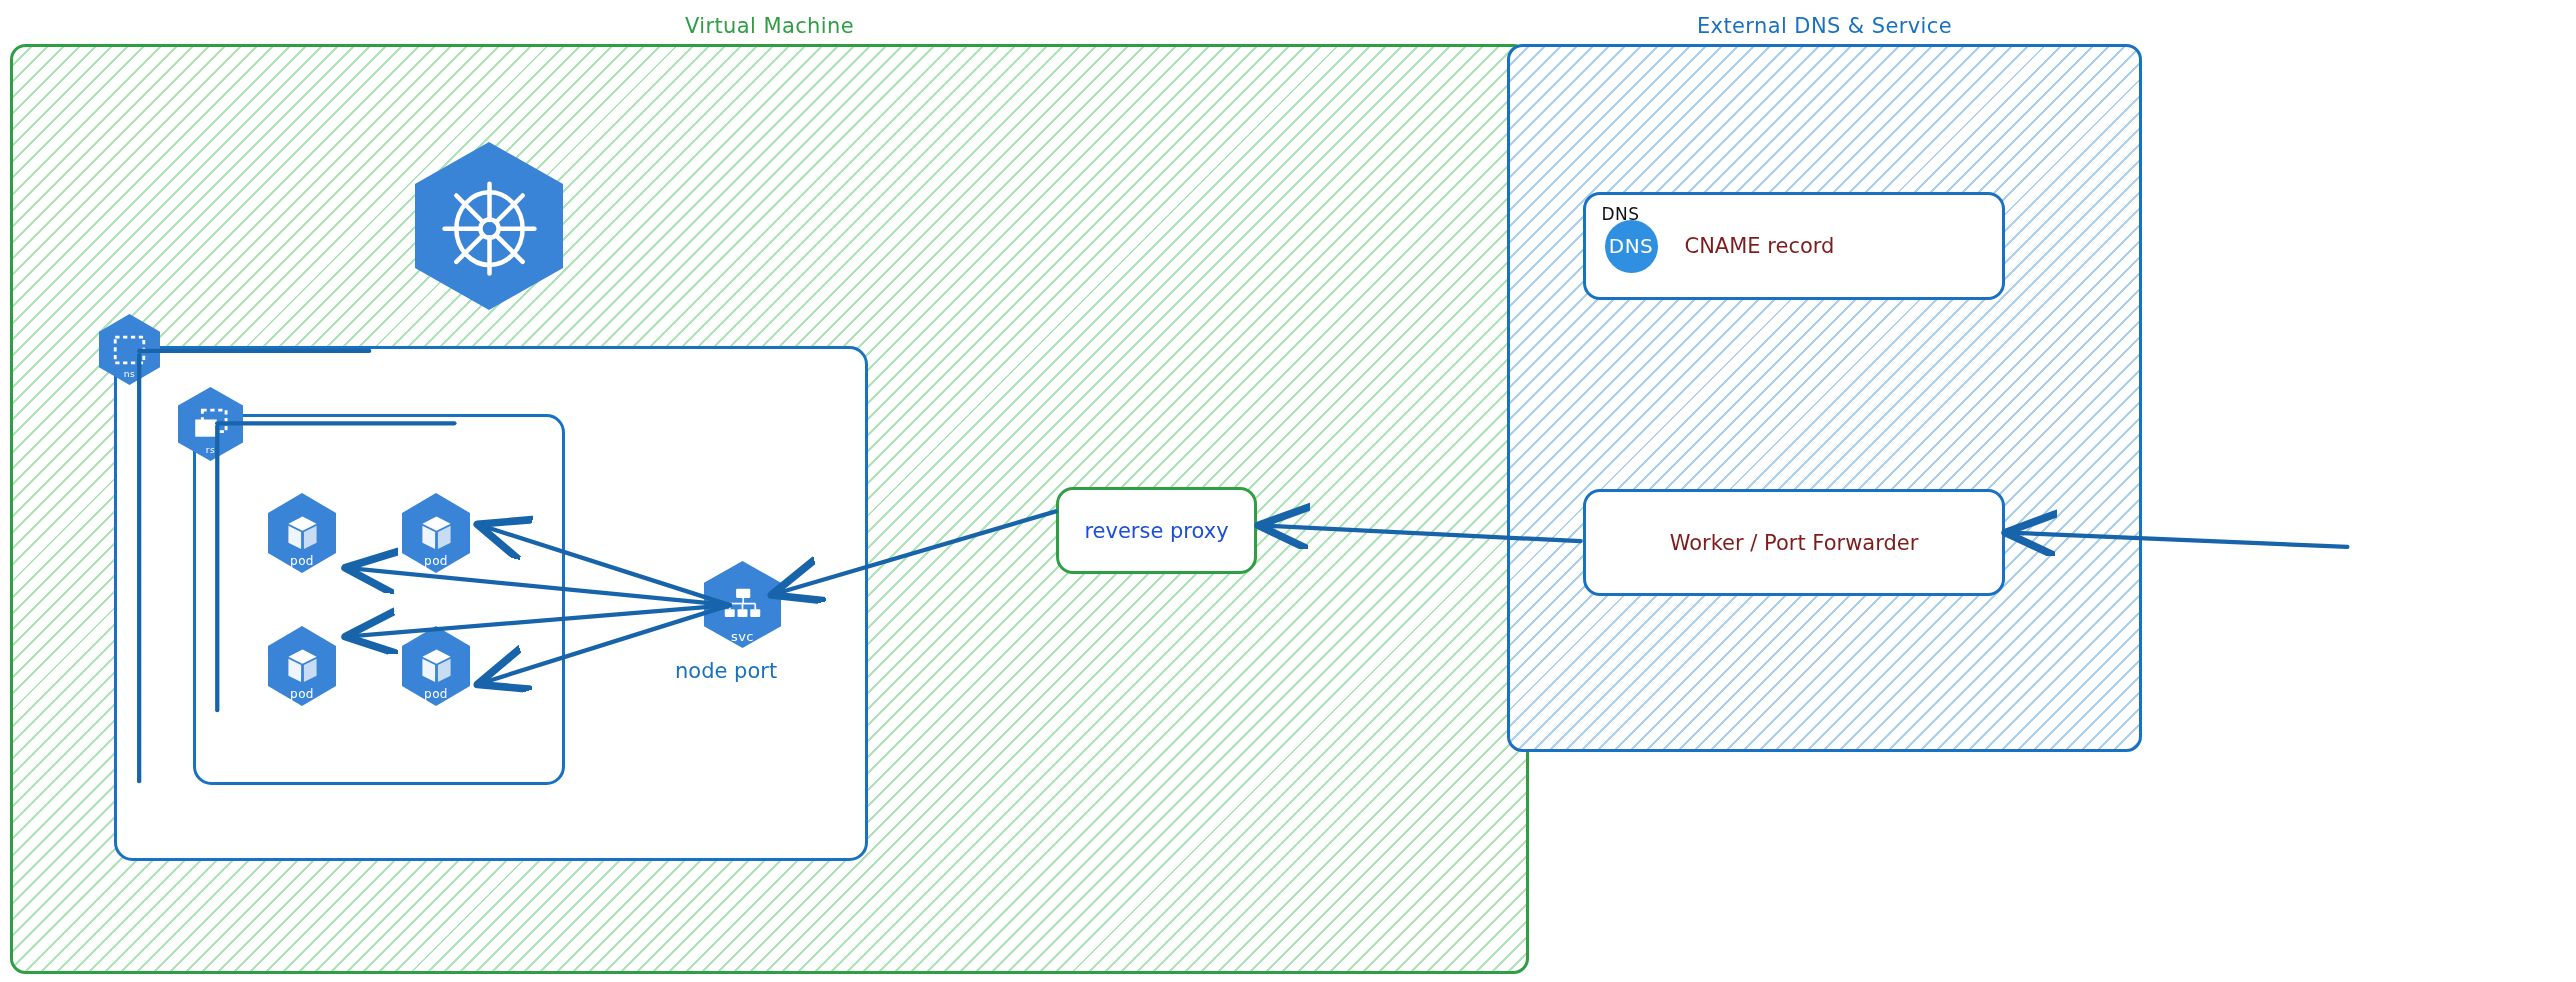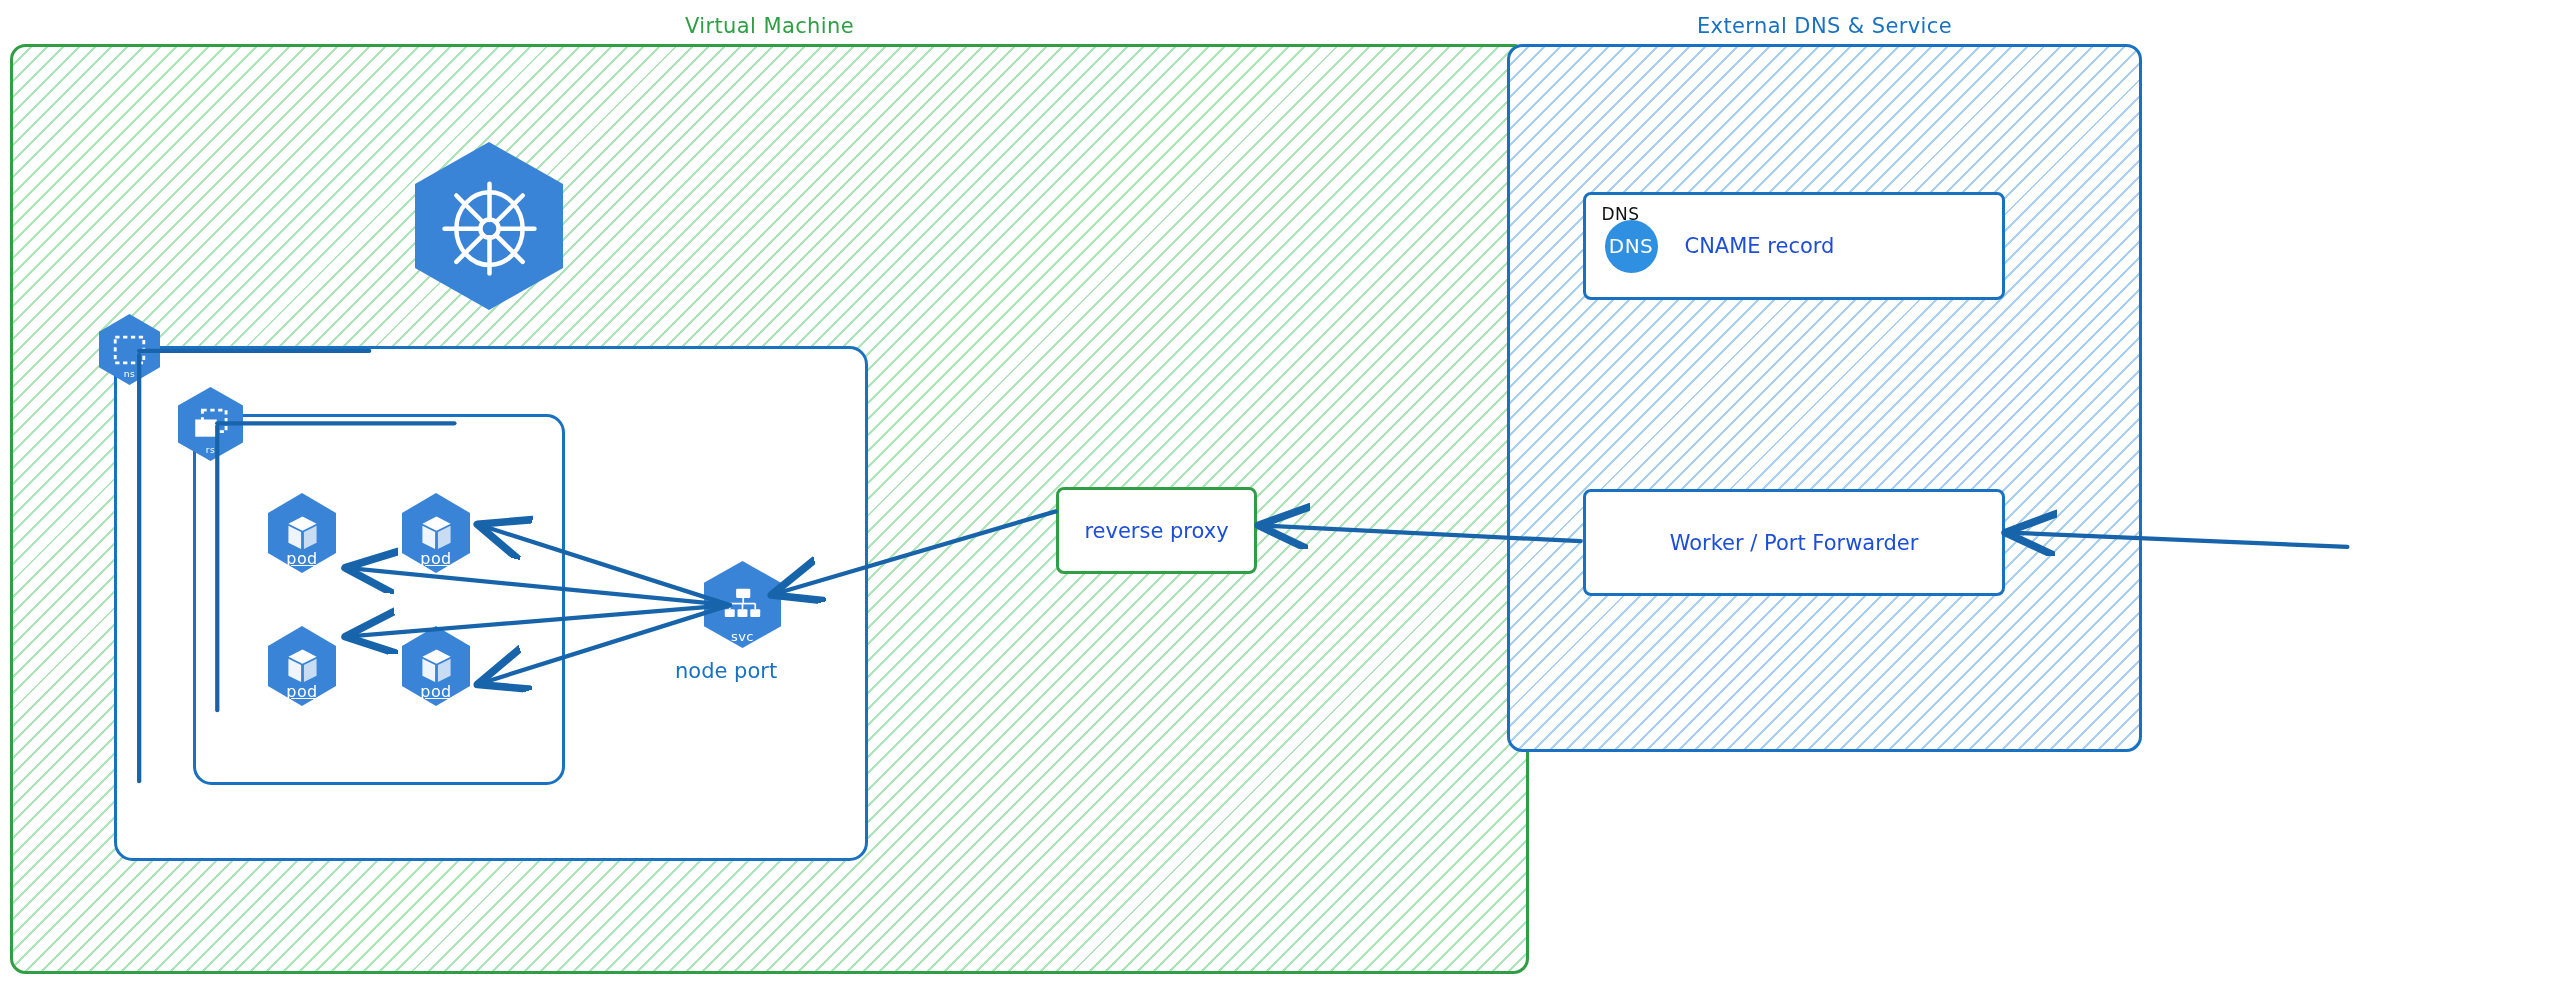--- a/index.html
+++ b/index.html
@@ -34,24 +34,24 @@
   .group-title{
     position:absolute;top:-33px;left:0;width:100%;text-align:center;
     font-size:21px;letter-spacing:0.4px;white-space:nowrap;
   }
   .group.vm .group-title{color:#2f9e44;}
   .group.ext .group-title{color:#1971c2;}
 
   
   .node{
     position:absolute;box-sizing:border-box;background:#ffffff;
-    border:3.6px solid #1971c2;border-radius:8px;
+    border:3.6px solid #1971c2;border-radius:17px;
     display:flex;align-items:center;justify-content:center;
   }
-  .node .label{color:#1d4ed8;font-size:21px;white-space:nowrap;}
+  .node .label{color:#7f1d1d;font-size:21px;white-space:nowrap;}
 
   
   .frame{
     position:absolute;box-sizing:border-box;background:#ffffff;
     border:3.6px solid #1971c2;border-radius:18.5px;
   }
   .frame.ns-frame{left:114px;top:346px;width:754px;height:515px;}
   .frame.rs-frame{left:193px;top:414px;width:372px;height:371px;}
 
   
@@ -66,21 +66,21 @@
     filter:drop-shadow(1.4px 2.1px 0.7px rgba(120,120,120,0.45));
   }
   .hex .cap{
     position:absolute;bottom:8%;left:0;width:100%;text-align:center;
     color:#ffffff;font-size:9.2px;letter-spacing:0.4px;pointer-events:none;
   }
 
   
   .hex.pod{width:68px;height:80px;}
   .hex.pod .shape{width:68px;height:80px;}
-  .hex.pod .cap{font-size:16px;bottom:6%;text-decoration:underline;}
+  .hex.pod .cap{font-size:12px;bottom:6%;}
   
   .hex.svc{width:77px;height:87px;}
   .hex.svc .shape{width:77px;height:87px;}
   .hex.svc .cap{font-size:13px;bottom:5%;}
   
   .hex.ns{width:61px;height:71px;}
   .hex.ns .shape{width:61px;height:71px;}
   .hex.rs{width:65px;height:74px;}
   .hex.rs .shape{width:65px;height:74px;}
   

